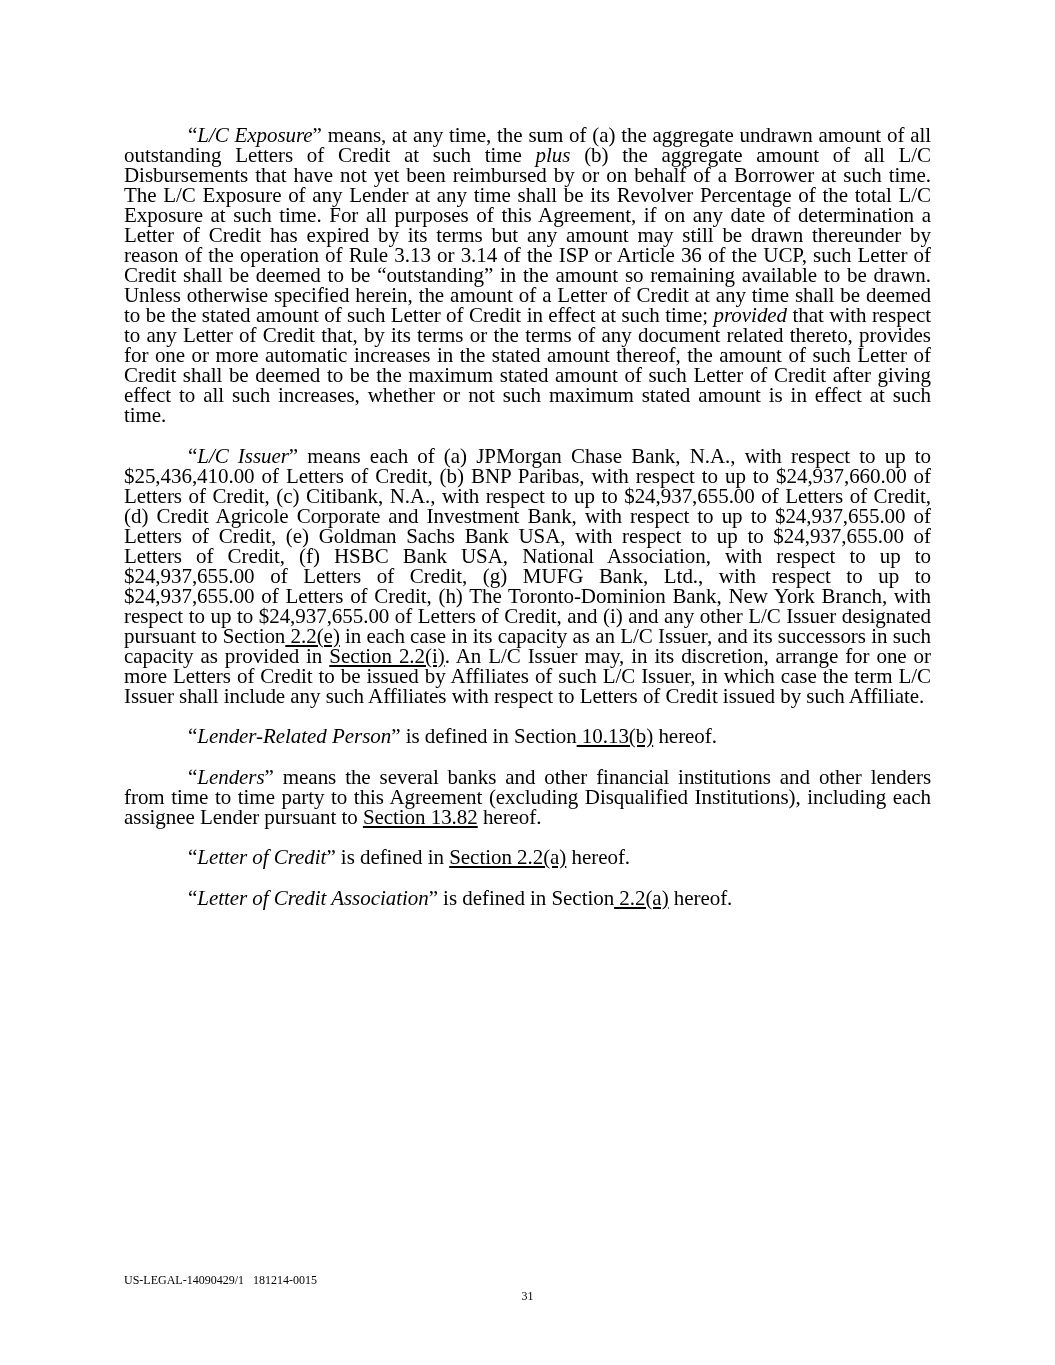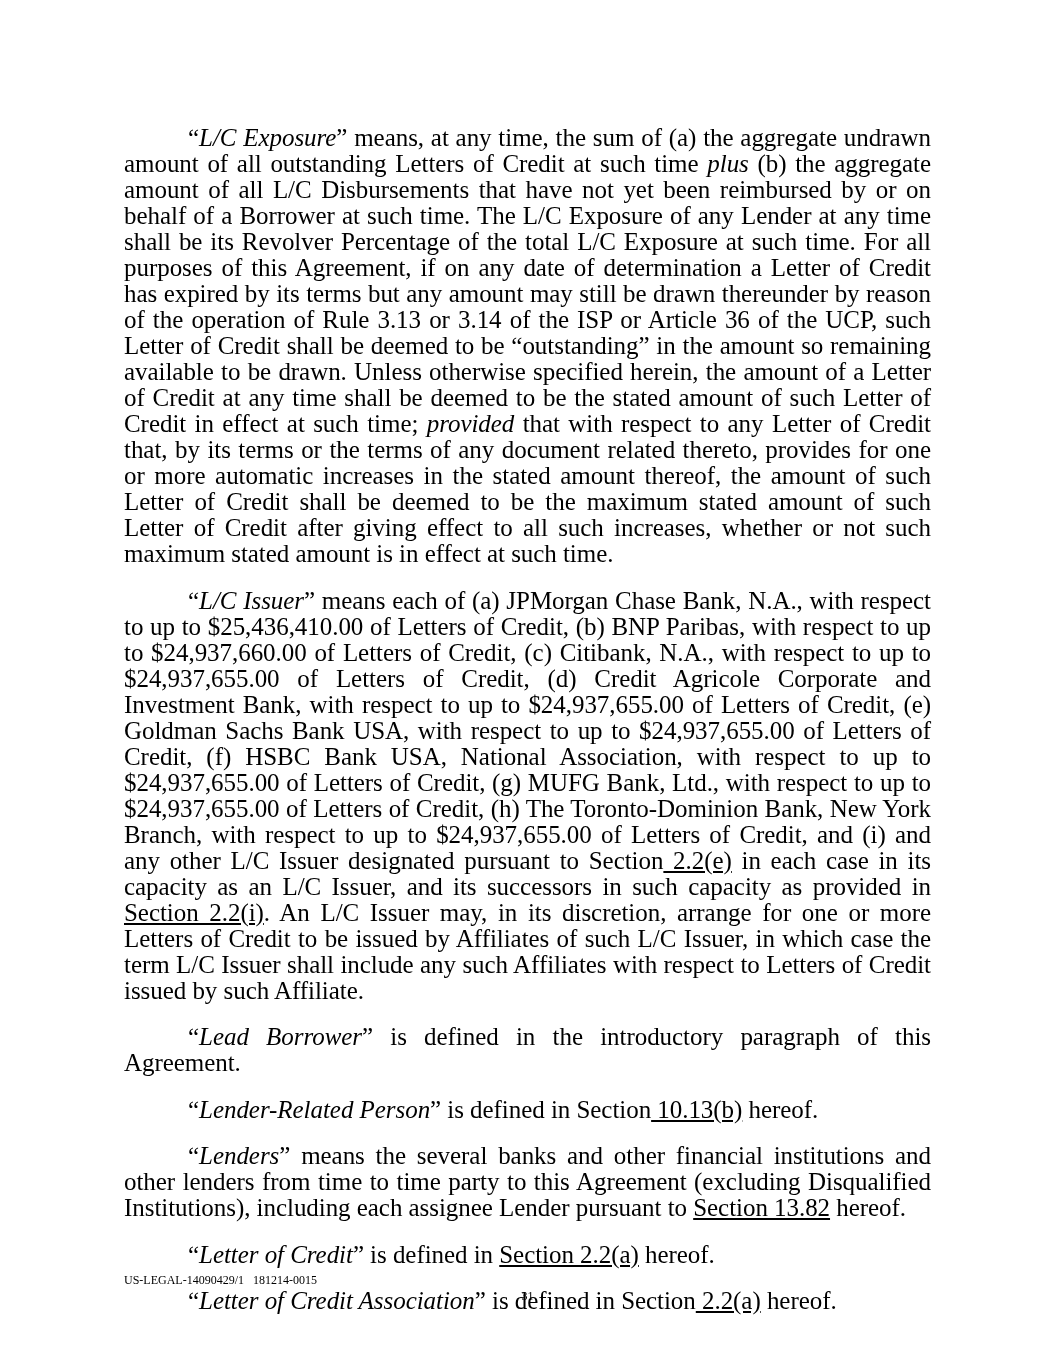--- a/index.html
+++ b/index.html
@@ -15,22 +15,22 @@
       font-family: "Liberation Serif", "DejaVu Serif", serif;
       color: #000000;
     }
     .page {
       position: absolute;
       left: 124px;
       top: 125px;
       width: 807px;
     }
     .para {
-      font-size: 25px;
-      line-height: 26px;
+      font-size: 21px;
+      line-height: 20px;
       text-align: justify;
       text-indent: 64px;
       margin: 0 0 20.5px 0;
       letter-spacing: -0.05px;
     }
     .term {
       font-style: italic;
     }
     .em {
       font-style: italic;
@@ -57,21 +57,20 @@
       font-size: 12px;
       line-height: 14px;
     }
   </style>
 </head>
 <body>
 
 <div class="page" id="doc-body">
     <p class="para"><span>“</span><span class="term">L/C Exposure</span><span>” means, at any time, the sum of (a) the aggregate undrawn amount of all outstanding Letters of Credit at such time </span><span class="em">plus</span><span> (b) the aggregate amount of all L/C Disbursements that have not yet been reimbursed by or on behalf of a Borrower at such time.  The L/C Exposure of any Lender at any time shall be its Revolver Percentage of the total L/C Exposure at such time.  For all purposes of this Agreement, if on any date of determination a Letter of Credit has expired by its terms but any amount may still be drawn thereunder by reason of the operation of Rule 3.13 or 3.14 of the ISP or Article 36 of the UCP, such Letter of Credit shall be deemed to be “outstanding” in the amount so remaining available to be drawn. Unless otherwise specified herein, the amount of a Letter of Credit at any time shall be deemed to be the stated amount of such Letter of Credit in effect at such time; </span><span class="em">provided</span><span> that with respect to any Letter of Credit that, by its terms or the terms of any document related thereto, provides for one or more automatic increases in the stated amount thereof, the amount of such Letter of Credit shall be deemed to be the maximum stated amount of such Letter of Credit after giving effect to all such increases, whether or not such maximum stated amount is in effect at such time.</span></p>
     <p class="para"><span>“</span><span class="term">L/C Issuer</span><span>” means each of (a) JPMorgan Chase Bank, N.A., with respect to up to $25,436,410.00 of Letters of Credit, (b) BNP Paribas, with respect to up to $24,937,660.00 of Letters of Credit, (c) Citibank, N.A., with respect to up to $24,937,655.00 of Letters of Credit, (d) Credit Agricole Corporate and Investment Bank, with respect to up to $24,937,655.00 of Letters of Credit, (e) Goldman Sachs Bank USA, with respect to up to $24,937,655.00 of Letters of Credit, (f) HSBC Bank USA, National Association, with respect to up to $24,937,655.00 of Letters of Credit, (g) MUFG Bank, Ltd., with respect to up to $24,937,655.00 of Letters of Credit, (h) The Toronto-Dominion Bank, New York Branch, with respect to up to $24,937,655.00 of Letters of Credit, and (i) and any other L/C Issuer designated pursuant to Section</span><span class="xref"> 2.2(e)</span><span> in each case in its capacity as an L/C Issuer, and its successors in such capacity as provided in </span><span class="xref">Section 2.2(i)</span><span>.  An L/C Issuer may, in its discretion, arrange for one or more Letters of Credit to be issued by Affiliates of such L/C Issuer, in which case the term L/C Issuer shall include any such Affiliates with respect to Letters of Credit issued by such Affiliate.</span></p>
-    <p class="para"><span>“</span><span class="term">Lead Borrower</span><span>” is defined in the introductory paragraph of this Agreement.</span></p>
     <p class="para"><span>“</span><span class="term">Lender-Related Person</span><span>” is defined in Section</span><span class="xref"> 10.13(b)</span><span> hereof.</span></p>
     <p class="para"><span>“</span><span class="term">Lenders</span><span>” means the several banks and other financial institutions and other lenders from time to time party to this Agreement (excluding Disqualified Institutions), including each assignee Lender pursuant to </span><span class="xref">Section 13.82</span><span> hereof.</span></p>
     <p class="para"><span>“</span><span class="term">Letter of Credit</span><span>” is defined in </span><span class="xref">Section 2.2(a)</span><span> hereof.</span></p>
     <p class="para"><span>“</span><span class="term">Letter of Credit Association</span><span>” is defined in Section</span><span class="xref"> 2.2(a)</span><span> hereof.</span></p>
   </div>
 
 <div class="footer-id">US-LEGAL-14090429/1   181214-0015</div>
 <div class="page-number">31</div>
 
 </body></html>

